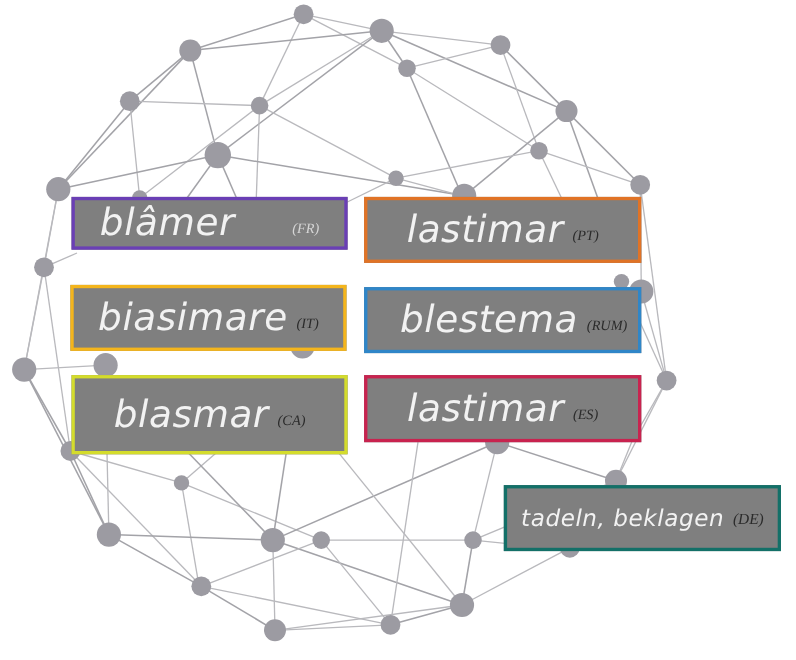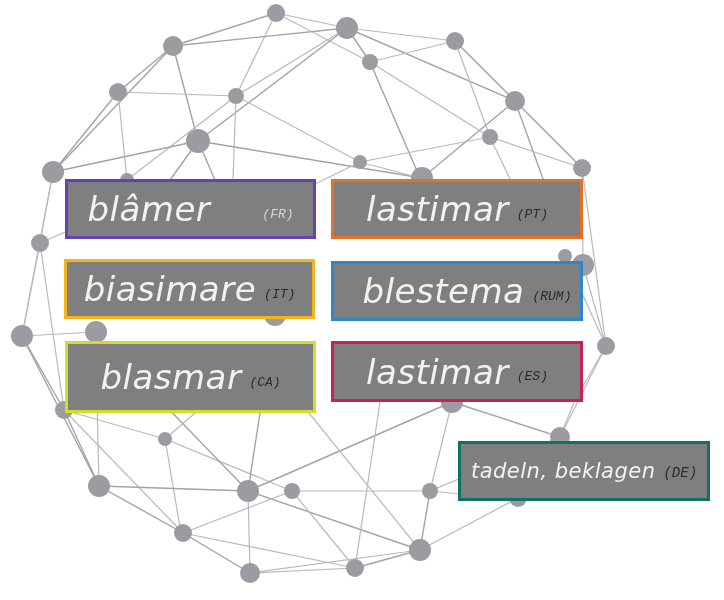--- a/index.html
+++ b/index.html
@@ -21,21 +21,21 @@
     }
     .word {
       font-family: "DejaVu Sans", sans-serif;
       font-style: italic;
       color: #f2f2f2;
       font-size: 34px;
       letter-spacing: 0.5px;
       font-weight: 300;
     }
     .lang {
-      font-family: Liberation Mono, monospace;
+      font-family: Liberation Serif, serif;
       font-style: italic;
       font-size: 13px;
       color: #2b2b2b;
       margin-left: 8px;
       margin-top: 10px;
     }
     .lang.light { color: #d6d6d6; }
     .word-box.small .word { font-size: 21px; }
     .word-box.small .lang { font-size: 14px; margin-top: 4px; }
   </style>
@@ -160,21 +160,21 @@
     <circle cx="292" cy="491" r="8"></circle>
     <circle cx="430" cy="491" r="8"></circle>
     <circle cx="518" cy="498" r="9"></circle>
     <circle cx="183" cy="533" r="9"></circle>
     <circle cx="420" cy="550" r="11"></circle>
     <circle cx="355" cy="568" r="9"></circle>
     <circle cx="250" cy="573" r="10"></circle>
   </g>
 </svg>
 
-<div class="word-box" style="left:65px; top:179px; width:251px; height:60px; border-color:#6a3fb5;gap:44px;">
+<div class="word-box" style="left:65px; top:179px; width:251px; height:48px; border-color:#6a3fb5;gap:44px;">
   <span class="word">blâmer</span>
   <span class="lang light">(FR)</span>
 </div>
 
 <div class="word-box" style="left:331px; top:179px; width:252px; height:60px; border-color:#e07326;">
   <span class="word">lastimar</span>
   <span class="lang">(PT)</span>
 </div>
 
 <div class="word-box" style="left:64px; top:259px; width:251px; height:60px; border-color:#f4b51c;justify-content:center;">

